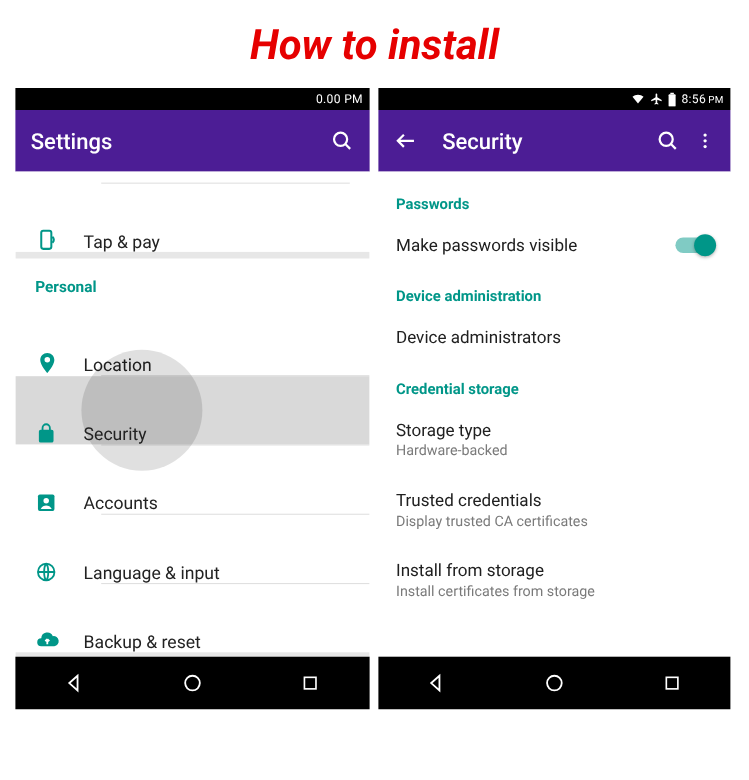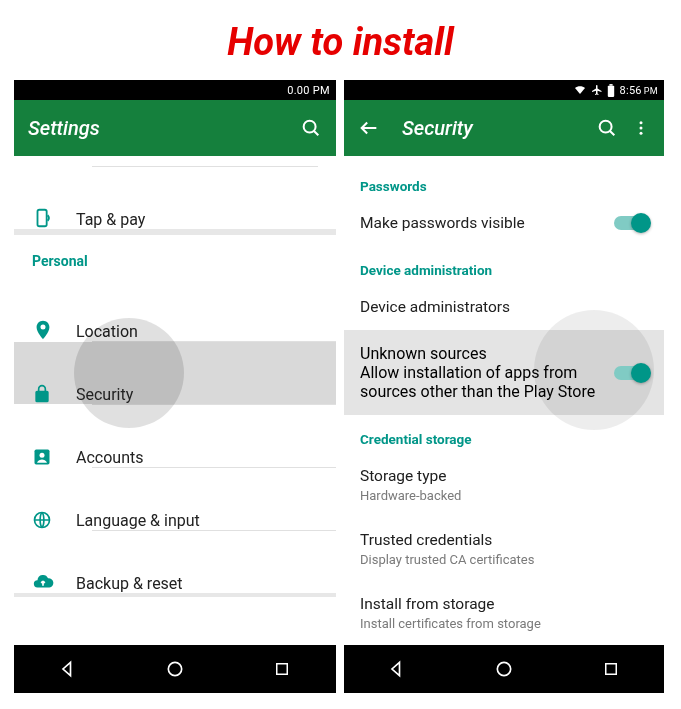--- a/index.html
+++ b/index.html
@@ -4,21 +4,21 @@
 <style>
   * { box-sizing: border-box; margin: 0; padding: 0; }
   body { font-family: Roboto, Arial, sans-serif; background: #fff; width: 681px; }
   .title-main { color: #e60000; font-size: 38px; font-weight: 700; text-align: center; padding: 20px 0 16px; font-style: italic; }
   .phones { display: flex; gap: 8px; padding: 0 14px; }
   .phone { width: 322px; background: #fff; display: flex; flex-direction: column; }
   .phone.right { width: 320px; }
   .statusbar { background: #000; height: 20px; color: #fff; display: flex; justify-content: flex-end; align-items: center; font-size: 11px; padding-right: 6px; gap: 4px; }
   .statusbar .sbtxt { font-size: 11px; letter-spacing: 0.3px; }
   .statusbar .sbtxt .pm { font-size: 9px; margin-left: 2px; }
-  .appbar { background: #15803d; color: #fff; height: 56px; display: flex; align-items: center; padding: 0 14px; font-style: italic; }
+  .appbar { background: #4c1d95; color: #fff; height: 56px; display: flex; align-items: center; padding: 0 14px; }
   .appbar .title { font-size: 20px; font-weight: 500; flex: 1; }
   .appbar .back { margin-right: 22px; }
   .appbar .ico { color: #fff; }
   .appbar .act { margin-left: 14px; }
   .content { flex: 1; background: #fff; overflow: hidden; }
   .row { display: flex; align-items: flex-end; height: 62px; padding-left: 18px; }
   .row .icon { width: 44px; display: flex; align-items: center; color: #009688; }
   .row .label { font-size: 16px; color: #222; }
   .section-head { color: #009688; font-size: 14px; font-weight: 700; padding: 18px 18px 10px; }
   .divider-thick { height: 6px; background: #e7e7e7; }
@@ -187,28 +187,20 @@
       <div class="r-item toggle">
         <div class="ttl">Make passwords visible</div>
         <div class="toggle-switch">
             <div class="knob"></div>
           </div>
       </div>
       <div class="r-head">Device administration</div>
       <div class="r-item">
         <div class="ttl">Device administrators</div>
       </div>
-      <div class="unknown-block">
-        <div class="ripple2"></div>
-        <div class="ttl" style="position:relative;z-index:1">Unknown sources</div>
-        <div class="sub" style="position:relative;z-index:1">Allow installation of apps from sources other than the Play Store</div>
-        <div class="toggle-switch" style="z-index:1">
-            <div class="knob"></div>
-          </div>
-      </div>
       <div class="r-head">Credential storage</div>
       <div class="r-item">
         <div class="ttl">Storage type</div>
         <div class="sub">Hardware-backed</div>
       </div>
       <div class="r-item">
         <div class="ttl">Trusted credentials</div>
         <div class="sub">Display trusted CA certificates</div>
       </div>
       <div class="r-item">

